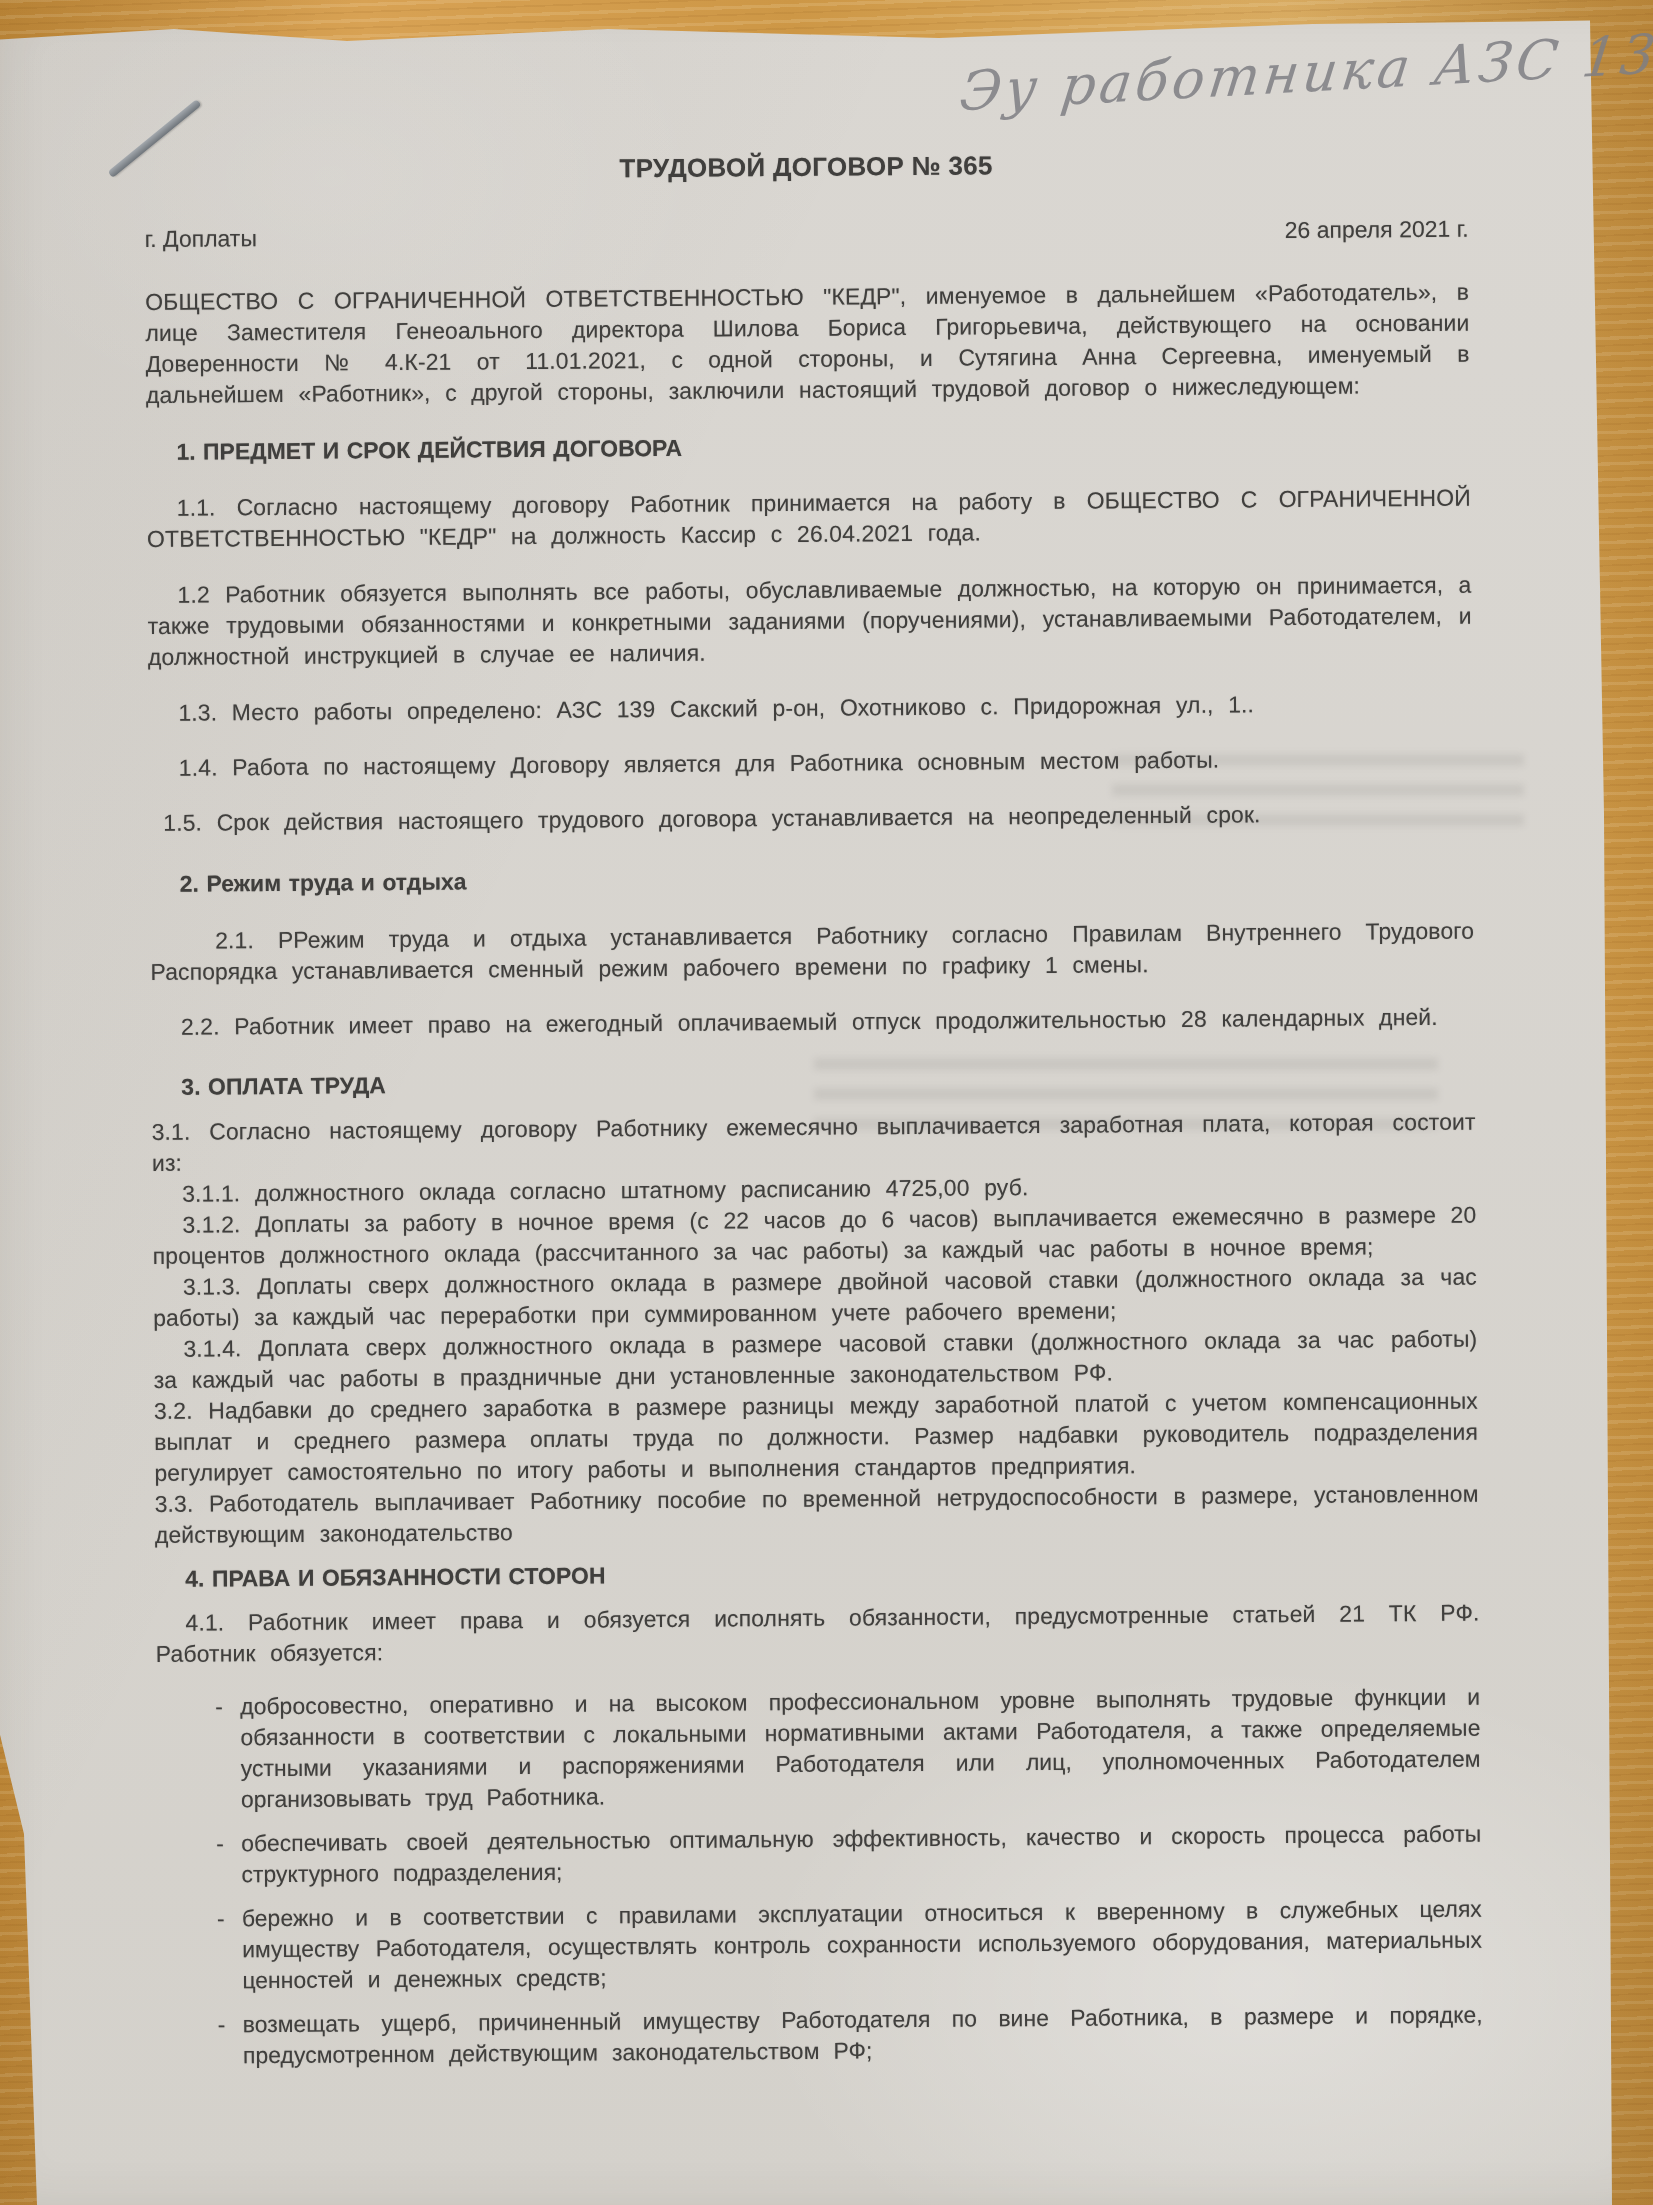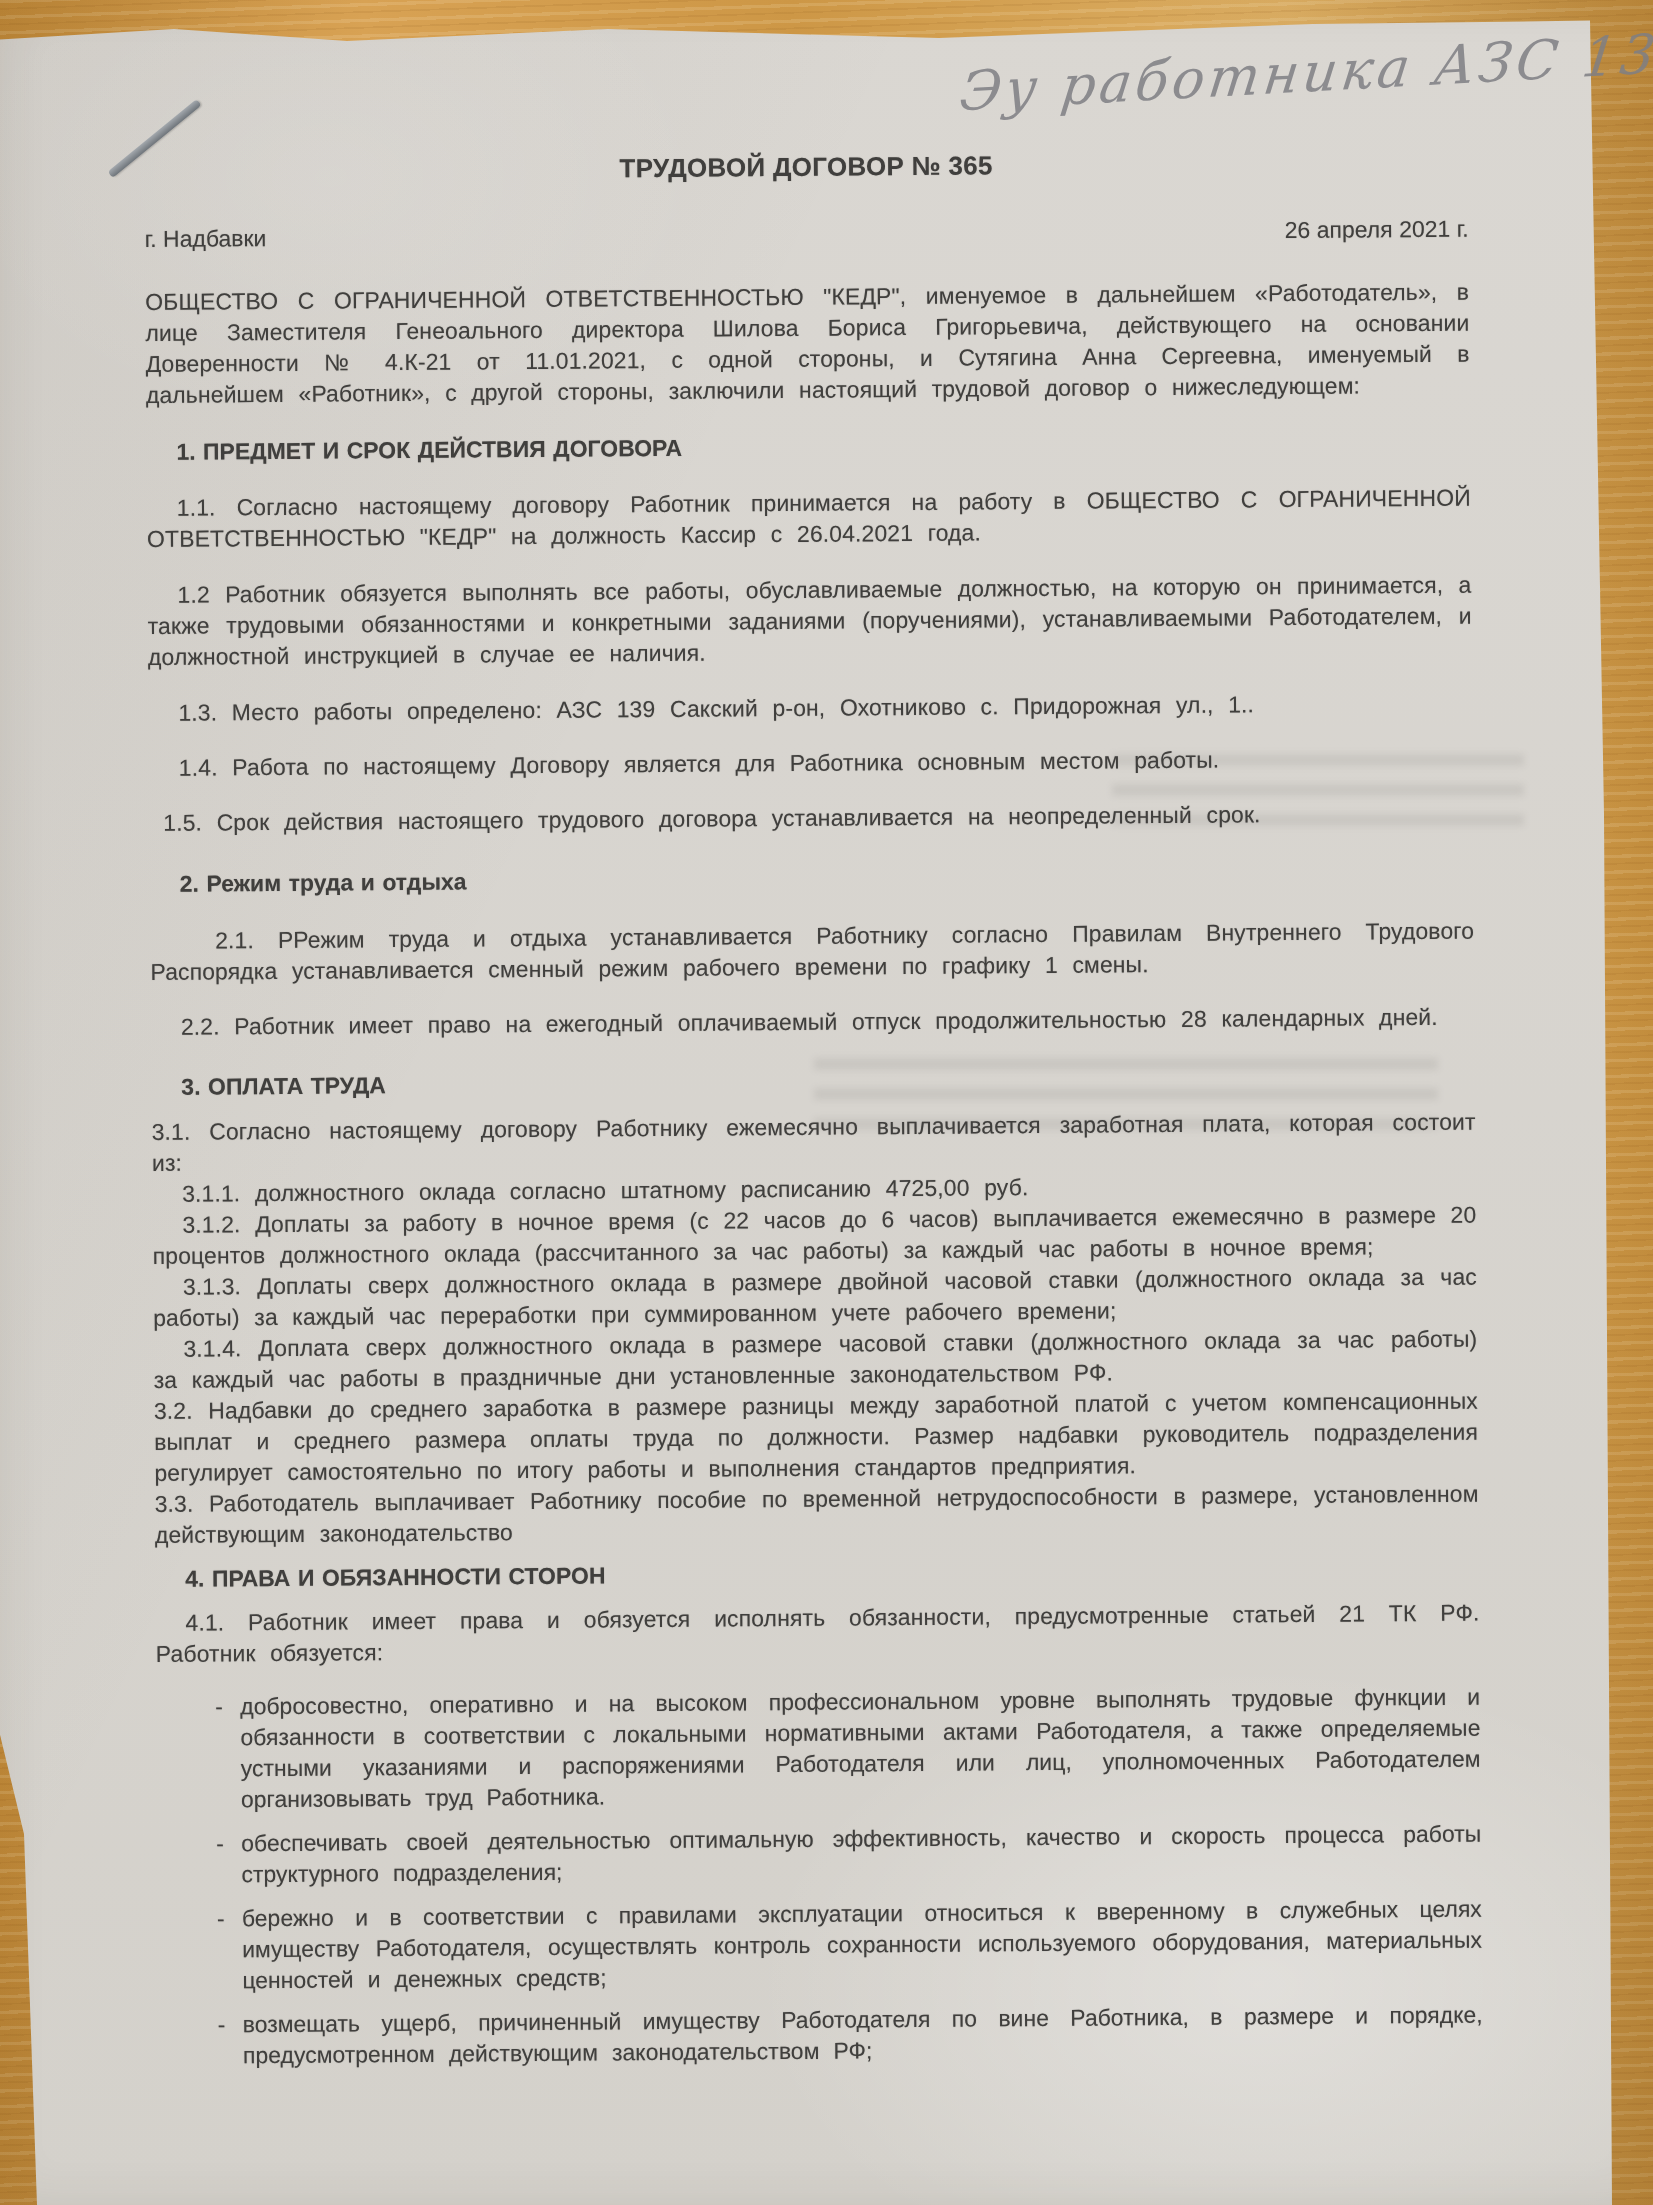--- a/index.html
+++ b/index.html
@@ -81,21 +81,21 @@
 <div class="handwriting">Эу работника  АЗС 139</div>
 
 <div class="bleed b1"></div>
 <div class="bleed b2"></div>
 
 <div class="content">
 
   <div class="title">ТРУДОВОЙ ДОГОВОР № 365</div>
 
   <div class="meta">
-    <span>г. Надбавки</span>
+    <span>г. Доплаты</span>
     <span>26 апреля 2021 г.</span>
   </div>
 
   <div class="para mt-preamble">ОБЩЕСТВО С ОГРАНИЧЕННОЙ ОТВЕТСТВЕННОСТЬЮ "КЕДР", именуемое в дальнейшем «Работодатель», в лице Заместителя Генеоального директора Шилова Бориса Григорьевича, действующего на основании Доверенности № 4.К-21 от 11.01.2021, с одной стороны, и Сутягина Анна Сергеевна, именуемый в дальнейшем «Работник», с другой стороны, заключили настоящий трудовой договор о нижеследующем:</div>
 
   <div class="h mt-h1">1. ПРЕДМЕТ И СРОК ДЕЙСТВИЯ ДОГОВОРА</div>
   <div class="para ind56 mt-p11">1.1. Согласно настоящему договору Работник принимается на работу в ОБЩЕСТВО С ОГРАНИЧЕННОЙ ОТВЕТСТВЕННОСТЬЮ "КЕДР" на должность Кассир с 26.04.2021 года.</div>
   <div class="para ind56 mt-p12">1.2 Работник обязуется выполнять все работы, обуславливаемые должностью, на которую он принимается, а также трудовыми обязанностями и конкретными заданиями (поручениями), устанавливаемыми Работодателем, и должностной инструкцией в случае ее наличия.</div>
   <div class="para ind56 mt-p13">1.3. Место работы определено: АЗС 139 Сакский р-он, Охотниково с. Придорожная ул., 1..</div>
   <div class="para ind56 mt-p14">1.4. Работа по настоящему Договору является для Работника основным местом работы.</div>

